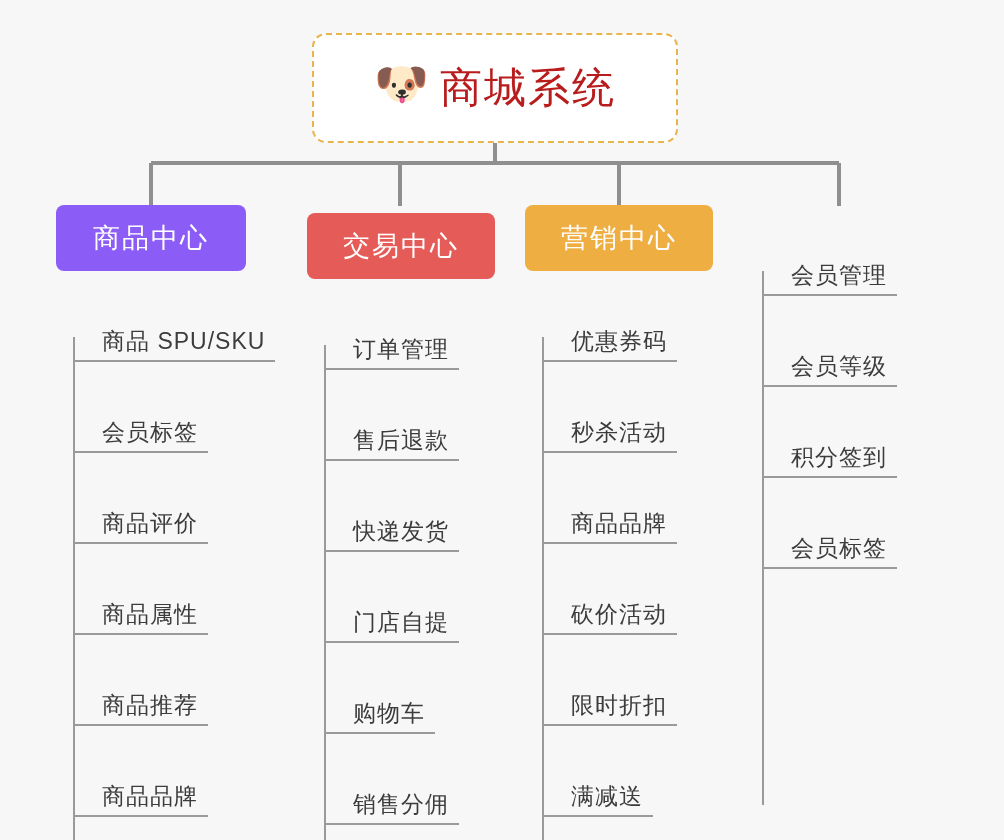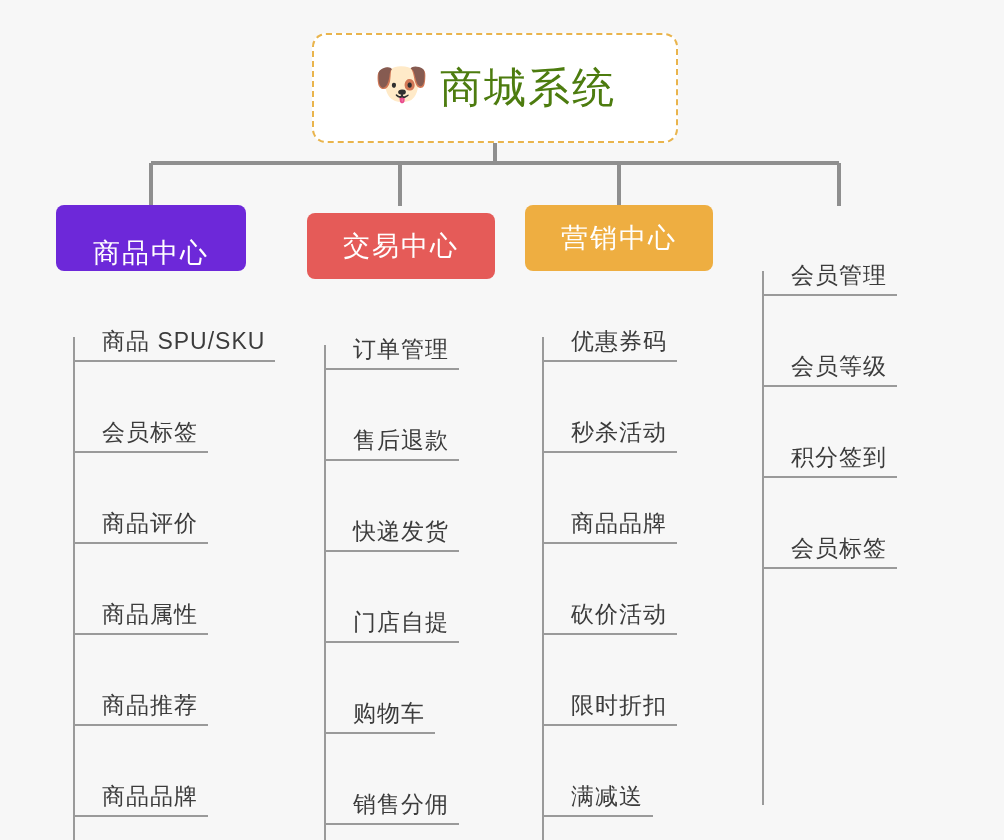--- a/index.html
+++ b/index.html
@@ -39,21 +39,21 @@
   .root-emoji {
     font-size: 44px;
     line-height: 1;
     display: block;
     width: 52px;
     height: 52px;
     position: relative;
   }
   .root-title {
     font-size: 42px;
-    color: #4d7c0f;
+    color: #b91c1c;
     letter-spacing: 2px;
     font-weight: 400;
     white-space: nowrap;
   }
 
   
   #wires {
     position: absolute;
     left: 0;
     top: 0;
@@ -108,21 +108,21 @@
     white-space: nowrap;
     line-height: 1.1;
   }
 
   
   #col-0 { left: 56px;  width: 190px; }
   #col-1 { left: 307px; width: 188px; margin-top: 8px; }
   #col-2 { left: 525px; width: 188px; }
   #col-3 { left: 745px; width: 188px; }
 
-  #col-0 .col-head { background: #6d28d9; align-items: flex-end; }
+  #col-0 .col-head { background: #8b5cf6; }
   #col-1 .col-head { background: #e55b58; }
   #col-2 .col-head { background: #eeae41; }
   #col-3 .col-head { background: #72c13b; }
 
   
   .spine {
     position: absolute;
     left: 17px;
     top: 66px;
     width: 2px;

